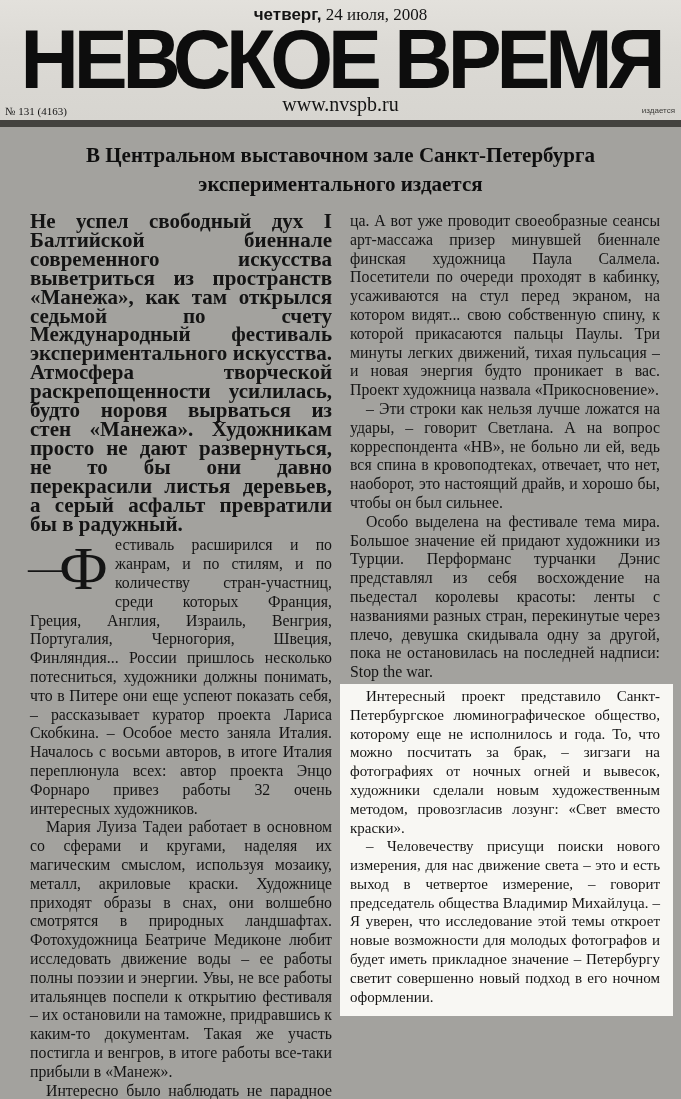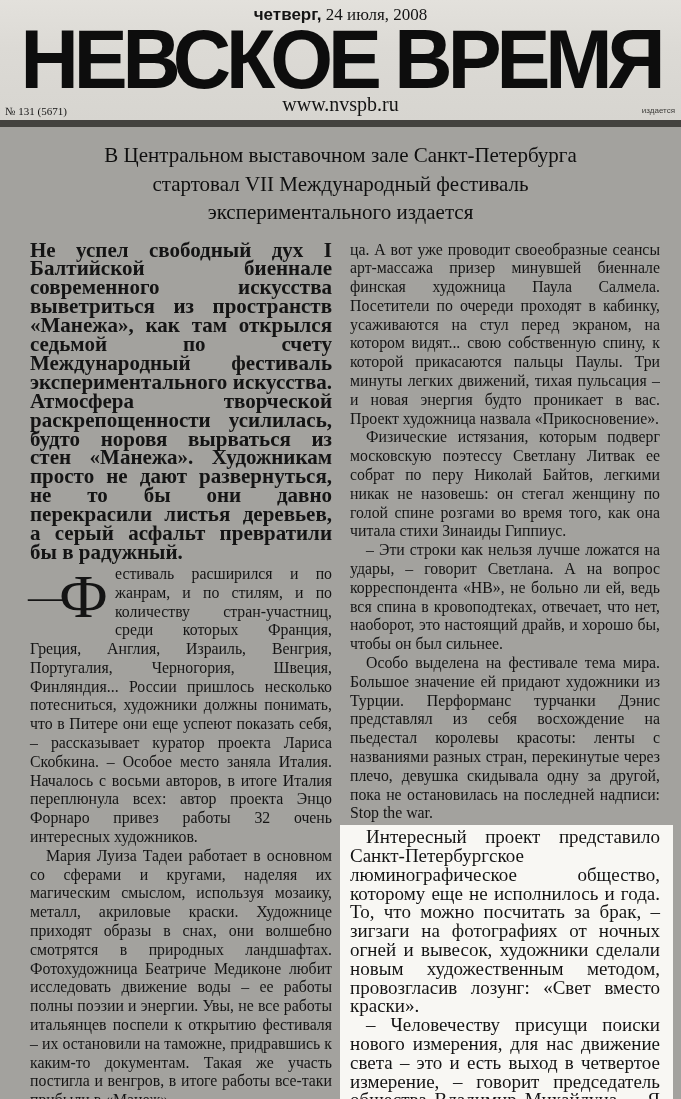--- a/index.html
+++ b/index.html
@@ -26,21 +26,21 @@
   .edition-note{position:absolute;right:6px;bottom:3px;
     font-family:"Liberation Sans",sans-serif;font-size:8px;color:#3c3b38;padding-left:44px;}
   
   .divider{width:100%;height:7px;background:#44433f;}
   
   .article{
     position:relative;width:100%;height:972px;background:#a3a29e;
     overflow:hidden;
   }
   .headline{
-    padding-top:14px;text-align:center;font-weight:normal;
+    padding-top:14px;text-align:center;font-weight:bold;
     font-size:21px;line-height:28.5px;color:#0f0f0f;
   }
   .headline span{display:block;}
   .columns{
     display:flex;padding:14px 21px 0 30px;gap:18px;align-items:flex-start;
   }
   .col-left{width:302px;flex:none;}
   .col-right{width:310px;flex:none;}
   .col p{margin:0;text-align:justify;font-size:15.8px;line-height:18.8px;}
   p.lead{font-weight:bold;font-size:21px;line-height:18.9px;margin-bottom:3px;}
@@ -48,66 +48,64 @@
   
   .dropcap-wrap{float:left;display:flex;align-items:center;
     margin:6px 7px 0 -2px;height:52px;}
   .dropcap-dash{font-size:36px;line-height:1;letter-spacing:-2px;margin-right:-3px;}
   .dropcap-letter{font-size:62px;line-height:0.8;}
   
   .highlight-box{
     background:#f8f7f3;margin:2px -13px 0 -10px;
     padding:3px 13px 10px 10px;
   }
-  .highlight-box p{margin:0;text-align:justify;font-size:19px;line-height:18.8px;}
+  .highlight-box p{margin:0;text-align:justify;font-size:15px;line-height:18.8px;}
 </style>
 </head>
 <body>
 
 <div class="page">
 
   <div class="np-header">
     <div class="date-line">
       <span class="date-day">четверг,</span><span class="date-rest"> 24 июля, 2008</span>
     </div>
     <div class="masthead">НЕВСКОЕ ВРЕМЯ</div>
     <div class="info-row">
-      <span class="issue-no">№ 131 (5671)</span>
+      <span class="issue-no">№ 131 (4163)</span>
       <span class="site-url">www.nvspb.ru</span>
       <span class="edition-note">издается</span>
     </div>
   </div>
 
   <div class="divider"></div>
 
   <div class="article">
 
     <div class="headline">
       <span>В Центральном выставочном зале Санкт-Петербурга</span>
-      <span>стартовал VII Международный фестиваль</span>
       <span>экспериментального издается</span>
     </div>
 
     <div class="columns">
 
       <div class="col col-left">
         <p class="lead">Не успел свободный дух I Балтийской биеннале современного искусства выветриться из пространств «Манежа», как там открылся седьмой по счету Международный фестиваль экспериментального искусства. Атмосфера творческой раскрепощенности усилилась, будто норовя вырваться из стен «Манежа». Художникам просто не дают развернуться, не то бы они давно перекрасили листья деревьев, а серый асфальт превратили бы в радужный.</p>
         <p class="dropcap-para">
           <span class="dropcap-wrap">
               <span class="dropcap-dash">—</span>
               <span class="dropcap-letter">Ф</span>
             </span><span>естиваль расширился и по жанрам, и по стилям, и по количеству стран-участниц, среди которых Франция, Греция, Англия, Израиль, Венгрия, Португалия, Черногория, Швеция, Финляндия... России пришлось несколько потесниться, художники должны понимать, что в Питере они еще успеют показать себя, – рассказывает куратор проекта Лариса Скобкина. – Особое место заняла Италия. Началось с восьми авторов, в итоге Италия переплюнула всех: автор проекта Энцо Форнаро привез работы 32 очень интересных художников.</span>
         </p>
         <p class="indent">Мария Луиза Тадеи работает в основном со сферами и кругами, наделяя их магическим смыслом, используя мозаику, металл, акриловые краски. Художнице приходят образы в снах, они волшебно смотрятся в природных ландшафтах. Фотохудожница Беатриче Медиконе любит исследовать движение воды – ее работы полны поэзии и энергии. Увы, не все работы итальянцев поспели к открытию фестиваля – их остановили на таможне, придравшись к каким-то документам. Такая же участь постигла и венгров, в итоге работы все-таки прибыли в «Манеж».</p>
         <p class="indent">Интересно было наблюдать не парадное открытие, а рабочие моменты организации экспозиции. Вот едет экспрессивный итальянец на роликах – успевает побывать за минуту в разных уголках зала. Прикрепляет к стене красивые фоторозы художни-</p>
       </div>
 
       <div class="col col-right">
         <p>ца. А вот уже проводит своеобразные сеансы арт-массажа призер минувшей биеннале финская художница Паула Салмела. Посетители по очереди проходят в кабинку, усаживаются на стул перед экраном, на котором видят... свою собственную спину, к которой прикасаются пальцы Паулы. Три минуты легких движений, тихая пульсация – и новая энергия будто проникает в вас. Проект художница назвала «Прикосновение».</p>
-        <p class="indent">Физические истязания, которым подверг московскую поэтессу Светлану Литвак ее собрат по перу Николай Байтов, легкими никак не назовешь: он стегал женщину по голой спине розгами во время того, как она читала стихи Зинаиды Гиппиус.</p>
         <p class="indent">– Эти строки как нельзя лучше ложатся на удары, – говорит Светлана. А на вопрос корреспондента «НВ», не больно ли ей, ведь вся спина в кровоподтеках, отвечает, что нет, наоборот, это настоящий драйв, и хорошо бы, чтобы он был сильнее.</p>
         <p class="indent">Особо выделена на фестивале тема мира. Большое значение ей придают художники из Турции. Перформанс турчанки Дэнис представлял из себя восхождение на пьедестал королевы красоты: ленты с названиями разных стран, перекинутые через плечо, девушка скидывала одну за другой, пока не остановилась на последней надписи: Stop the war.</p>
 
         <div class="highlight-box">
           <p class="indent">Интересный проект представило Санкт-Петербургское люминографическое общество, которому еще не исполнилось и года. То, что можно посчитать за брак, – зигзаги на фотографиях от ночных огней и вывесок, художники сделали новым художественным методом, провозгласив лозунг: «Свет вместо краски».</p>
           <p class="indent">– Человечеству присущи поиски нового измерения, для нас движение света – это и есть выход в четвертое измерение, – говорит председатель общества Владимир Михайлуца. – Я уверен, что исследование этой темы откроет новые возможности для молодых фотографов и будет иметь прикладное значение – Петербургу светит совершенно новый подход в его ночном оформлении.</p>
 
         </div>
       </div>
 

